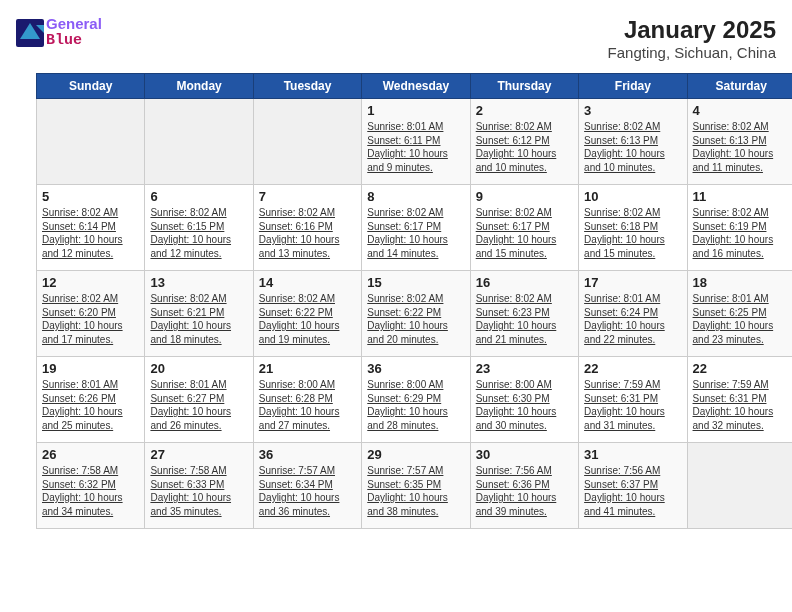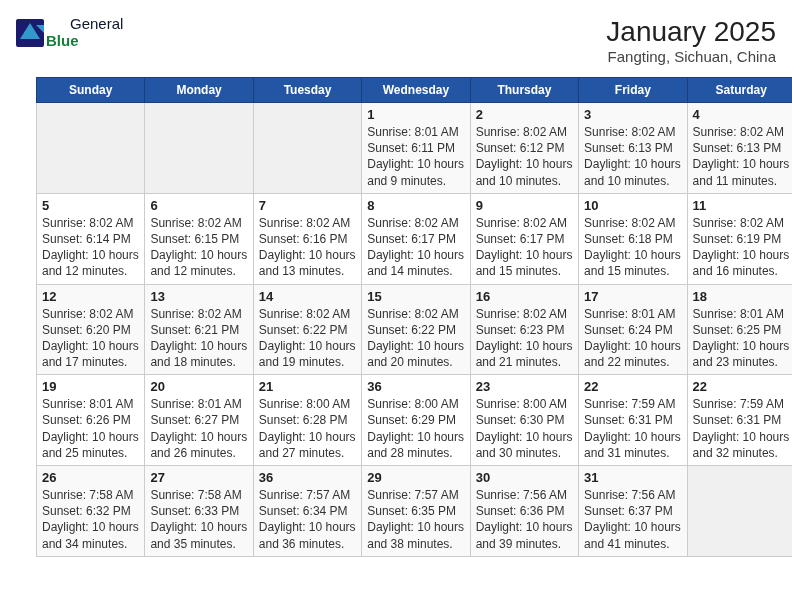--- a/index.html
+++ b/index.html
@@ -22,22 +22,22 @@
     }
     .logo-icon {
       width: 28px;
       height: 28px;
       margin-right: 2px;
     }
     .title-block {
       text-align: right;
     }
     .cal-title {
-      font-size: 28px;
-      font-weight: normal;
+      font-size: 24px;
+      font-weight: bold;
       color: #222;
     }
     .cal-subtitle {
       font-size: 15px;
       color: #444;
       text-align: right;
     }
     table {
       width: 100%;
       border-collapse: collapse;
@@ -64,41 +64,42 @@
       background: #f9f9f9;
     }
     .day-num {
       font-size: 13px;
       font-weight: bold;
       color: #222;
       display: block;
       margin-bottom: 2px;
     }
     .day-info {
-      font-size: 12px;
+      font-size: 10px;
       color: #333;
       line-height: 1.35;
+      text-decoration: underline;
     }
     .empty {
       background: #f0f0f0 !important;
     }
   </style>
 </head>
 <body>
 
 <div class="header">
   <div class="logo">
     <svg class="logo-icon" viewBox="0 0 28 28">
       <rect x="0" y="0" width="28" height="28" fill="#1a1a6e" rx="2"></rect>
       <polygon points="14,4 24,20 4,20" fill="#3399cc"></polygon>
       <polygon points="20,6 28,6 28,14" fill="#3399cc"></polygon>
     </svg>
     <div>
-      <div style="font-size:15px;font-weight:normal;color:#0f172a;line-height:1.1;margin-left:24px;">General</div>
-      <div style="font-size:15px;font-weight:bold;color:#15803d;line-height:1.1;">Blue</div>
+      <div style="font-size:15px;font-weight:bold;color:#8b5cf6;line-height:1.1;">General</div>
+      <div style="font-size:15px;font-weight:bold;color:#be185d;line-height:1.1;font-family:Liberation Mono, monospace;">Blue</div>
     </div>
   </div>
   <div class="title-block">
     <div class="cal-title">January 2025</div>
     <div class="cal-subtitle">Fangting, Sichuan, China</div>
   </div>
 </div>
 
 <table>
   <thead>

